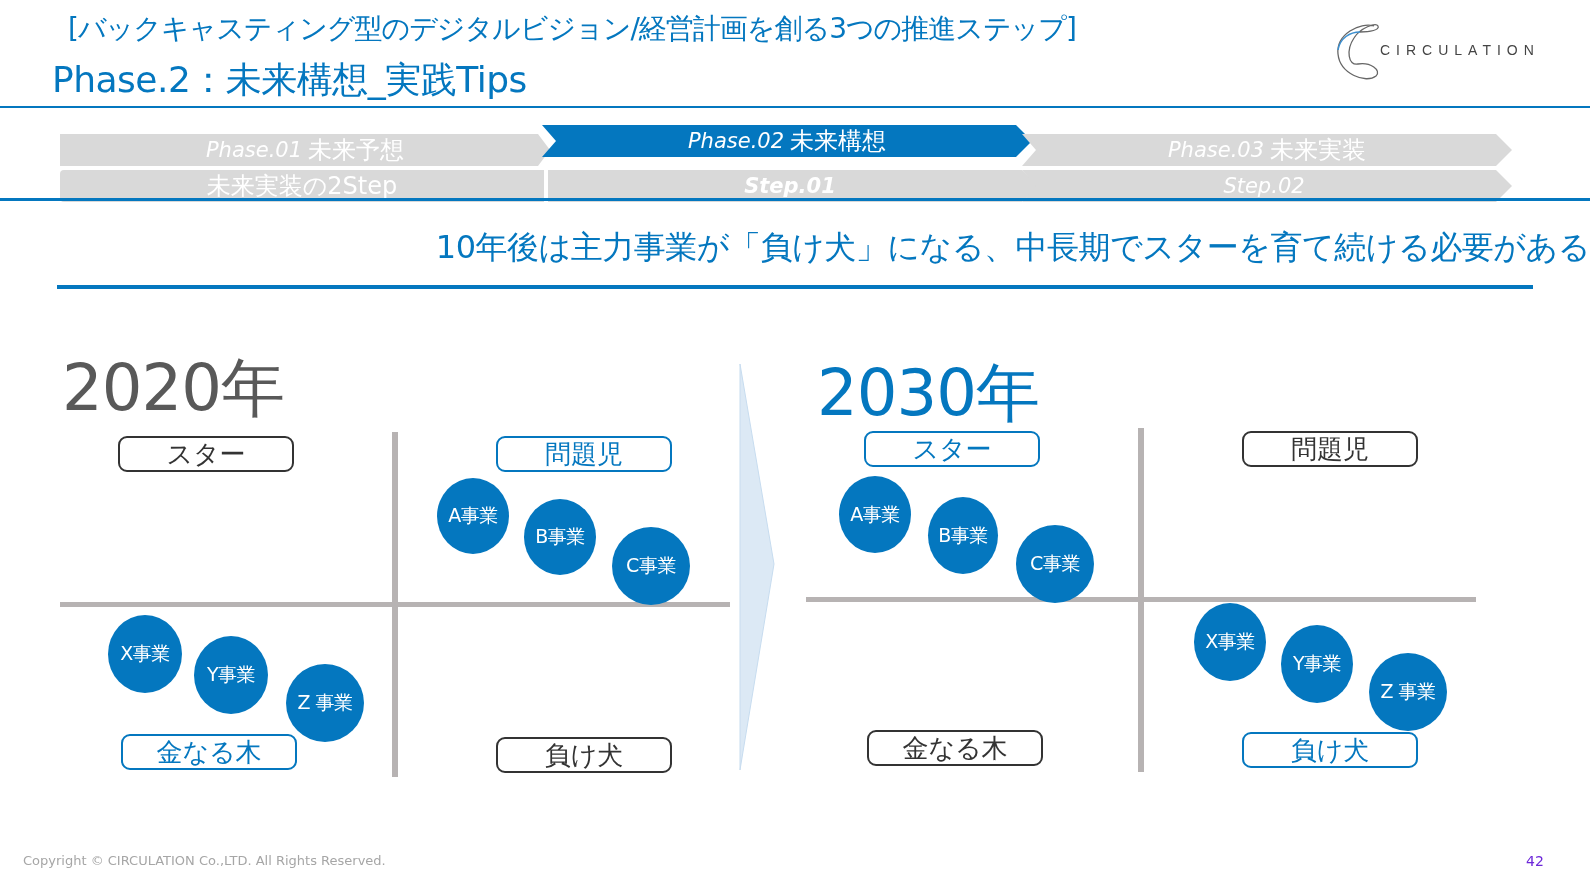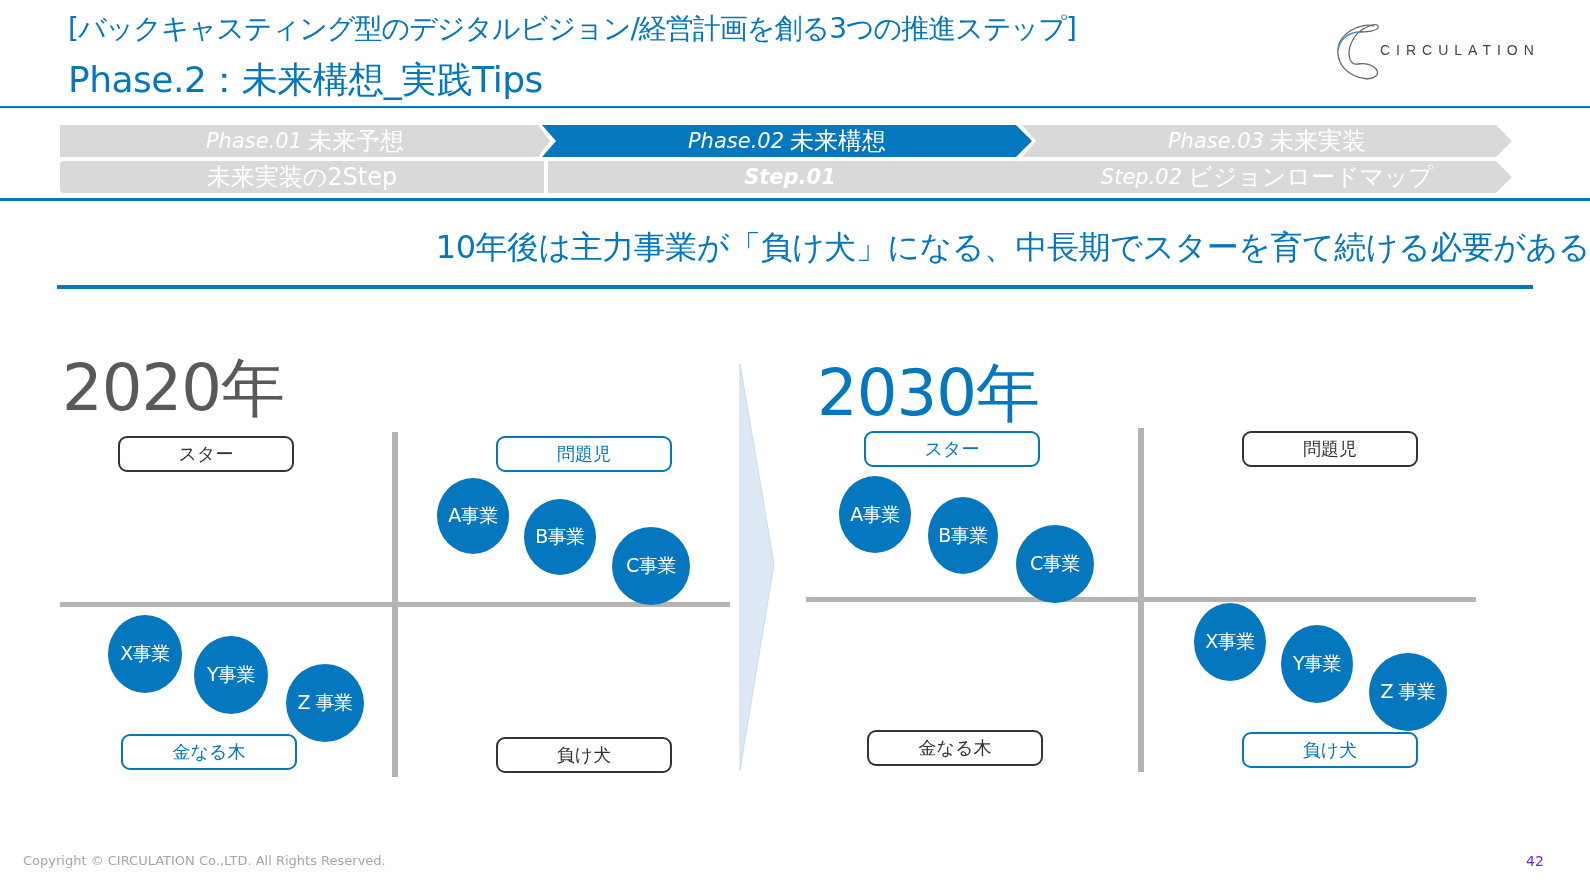--- a/index.html
+++ b/index.html
@@ -3,47 +3,47 @@
 <meta charset="utf-8">
 <style>
   * { box-sizing: border-box; margin: 0; padding: 0; }
   html, body { width: 1590px; height: 890px; background: #ffffff; overflow: hidden; }
   body { position: relative; font-family: "DejaVu Sans", "Liberation Sans", sans-serif; color: #0477bf; }
 
   .abs { position: absolute; }
 
   
   .hdr-sub { left: 68px; top: 10px; font-size: 28px; color: #0477bf; letter-spacing: -1px; white-space: nowrap; }
-  .hdr-title { left: 68px; top: 56px; font-size: 36px; color: #0477bf; white-space: nowrap; letter-spacing: -0.5px; }
+  .hdr-title { left: 52px; top: 56px; font-size: 36px; color: #0477bf; white-space: nowrap; letter-spacing: -0.5px; }
   .hdr-rule { left: 0; top: 106px; width: 1590px; height: 2px; background: #0477bf; }
 
   .logo { left: 1330px; top: 20px; width: 230px; height: 66px; }
   .logo-text { left: 1380px; top: 42px; font-size: 14px; color: #444; letter-spacing: 6px; font-family: "Liberation Sans", sans-serif; }
 
   
   .chev { position: absolute; height: 32px; display: flex; align-items: center; justify-content: center; color: #fff; font-size: 24px; white-space: nowrap; }
-  .chev.gray { background: #d9d9d9; }
+  .chev.gray { background: #d9d9d9; margin-top: 9px; }
   .chev.blue { background: #0477bf; }
   .chev .en { font-style: italic; font-size: 21px; margin-right: 6px; }
   .nav-rule { left: 0; top: 198px; width: 1590px; height: 3px; background: #0477bf; }
 
   
   .headline { left: 0; width: 1590px; top: 226px; text-align: right; font-size: 32px; color: #0477bf; white-space: nowrap; letter-spacing: -0.5px; }
   .headline-rule { left: 57px; top: 285px; width: 1476px; height: 4px; background: #0477bf; }
 
   
   .year { font-size: 64px; white-space: nowrap; letter-spacing: -1px; }
   .year.y2020 { left: 62px; top: 345px; color: #595959; text-align: center; }
   .year.y2030 { left: 786px; top: 350px; color: #0477bf; margin-left: 31px; }
 
   
   .axis { background: #b7b3b3; position: absolute; }
 
   
-  .qlabel { position: absolute; width: 176px; height: 36px; border-radius: 9px; border: 2px solid #333; display: flex; align-items: center; justify-content: center; font-size: 18px; background: #fff; }
+  .qlabel { position: absolute; width: 176px; height: 36px; border-radius: 9px; border: 2px solid #333; display: flex; align-items: center; justify-content: center; font-size: 26px; background: #fff; }
   .qlabel.dark { border-color: #333; color: #333; }
   .qlabel.blue { border-color: #0477bf; color: #0477bf; }
 
   
   .bubble { position: absolute; width: 78px; height: 78px; border-radius: 50%; background: #0477bf; color: #fff; display: flex; align-items: center; justify-content: center; font-size: 19px; white-space: nowrap; letter-spacing: -0.5px; }
 
   
   .trans-arrow { left: 738px; top: 364px; width: 42px; height: 410px; }
 
   
@@ -77,21 +77,20 @@
 </div>
 
 <div class="chev gray" style="left:60px; top:161px; width:484px; border-radius:4px 0 0 4px;">
   <span>未来実装の2Step</span>
 </div>
 <div class="chev gray" style="left:548px; top:161px; width:490px; clip-path: polygon(0 0, 474px 0, 490px 50%, 474px 100%, 0 100%); font-weight: bold;">
   <span class="en">Step.01</span>
 </div>
 <div class="chev gray" style="left:1022px; top:161px; width:490px; clip-path: polygon(0 0, 474px 0, 490px 50%, 474px 100%, 0 100%, 14px 50%);">
   <span class="en">Step.02</span>
-  <span>ビジョンロードマップ</span>
 </div>
 <div class="abs nav-rule"></div>
 
 <div class="abs headline">10年後は主力事業が「負け犬」になる、中長期でスターを育て続ける必要がある</div>
 <div class="abs headline-rule"></div>
 
 <div class="abs year y2020">2020年</div>
 <div class="axis" style="left:392px; top:432px; width:6px; height:345px;"></div>
 <div class="axis" style="left:60px; top:602px; width:670px; height:5px;"></div>
 

